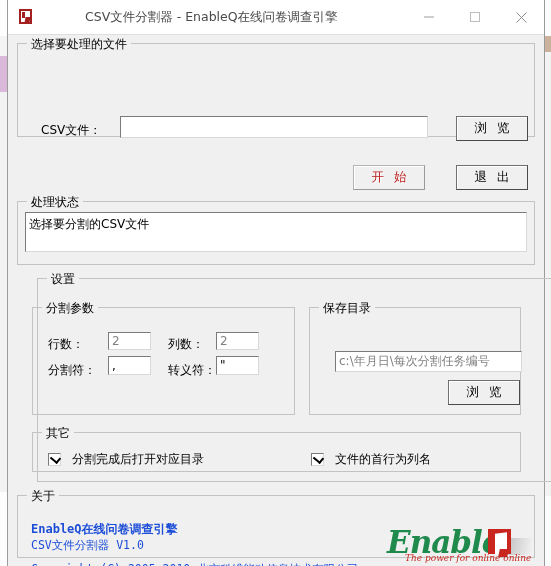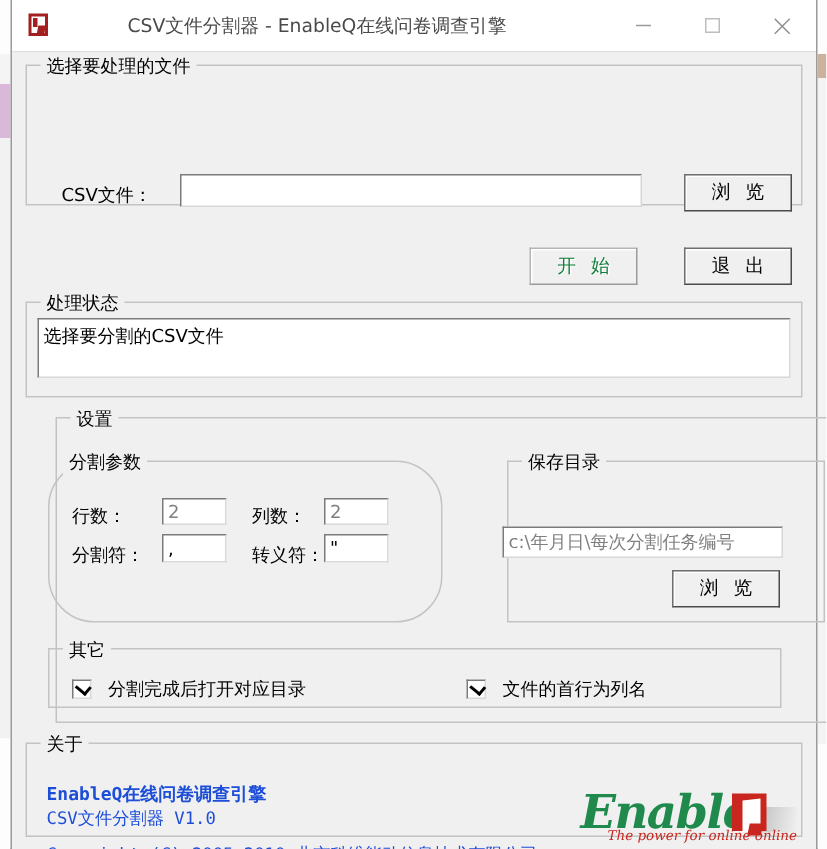--- a/index.html
+++ b/index.html
@@ -191,21 +191,21 @@
     align-items: center;
     justify-content: center;
     font-size: 12.5px;
     font-family: "DejaVu Sans", "Liberation Sans", sans-serif;
     color: #000;
     letter-spacing: 3px;
     text-indent: 3px;
     cursor: default;
   }
   .btn.disabled {
-    color: #15803d;
+    color: #b91c1c;
     text-shadow: 1px 1px 0 #ffffff;
     border-color: #b5b5b5;
     border-right-color: #9a9a9a;
     border-bottom-color: #9a9a9a;
   }
 
   
   .cbrow {
     position: absolute;
     display: flex;
@@ -357,35 +357,35 @@
 
       <div class="group" style="left:9px; top:166px; width:518px; height:64px;">
         <div class="glabel">处理状态</div>
       </div>
       <div class="textbox" style="left:17px; top:177px; width:502px; height:40px; align-items:flex-start; padding-top:3px;">选择要分割的CSV文件</div>
 
       <div class="group" style="left:9px; top:243px; width:518px; height:204px;margin-left:20px;">
         <div class="glabel">设置</div>
       </div>
 
-      <div class="group" style="left:24px; top:272px; width:263px; height:108px;border-radius:31px;">
+      <div class="group" style="left:24px; top:272px; width:263px; height:108px;">
         <div class="glabel">分割参数</div>
       </div>
       <div class="lbl" style="left:40px; top:301px;">行数：</div>
       <div class="textbox gray" style="left:100px; top:297px; width:43px; height:18px;">2</div>
       <div class="lbl" style="left:160px; top:301px;">列数：</div>
       <div class="textbox gray" style="left:208px; top:297px; width:43px; height:18px;">2</div>
 
       <div class="lbl" style="left:40px; top:327px;">分割符：</div>
       <div class="textbox" style="left:100px; top:321px; width:43px; height:19px;">,</div>
       <div class="lbl" style="left:160px; top:327px;">转义符：</div>
       <div class="textbox" style="left:208px; top:321px; width:43px; height:19px; align-items:flex-start;">"</div>
 
 
-      <div class="group" style="left:301px; top:272px; width:212px; height:108px;margin-left:29px;">
+      <div class="group" style="left:301px; top:272px; width:212px; height:108px;">
         <div class="glabel">保存目录</div>
       </div>
       <div class="textbox gray" style="left:327px; top:316px; width:187px; height:21px;">c:\年月日\每次分割任务编号</div>
       <div class="btn" style="left:440px; top:345px; width:72px; height:25px;">浏 览</div>
 
       <div class="group" style="left:24px; top:397px; width:489px; height:40px;">
         <div class="glabel">其它</div>
       </div>
       <div class="cbrow" style="left:40px; top:416px;">
         <span class="cbox">

